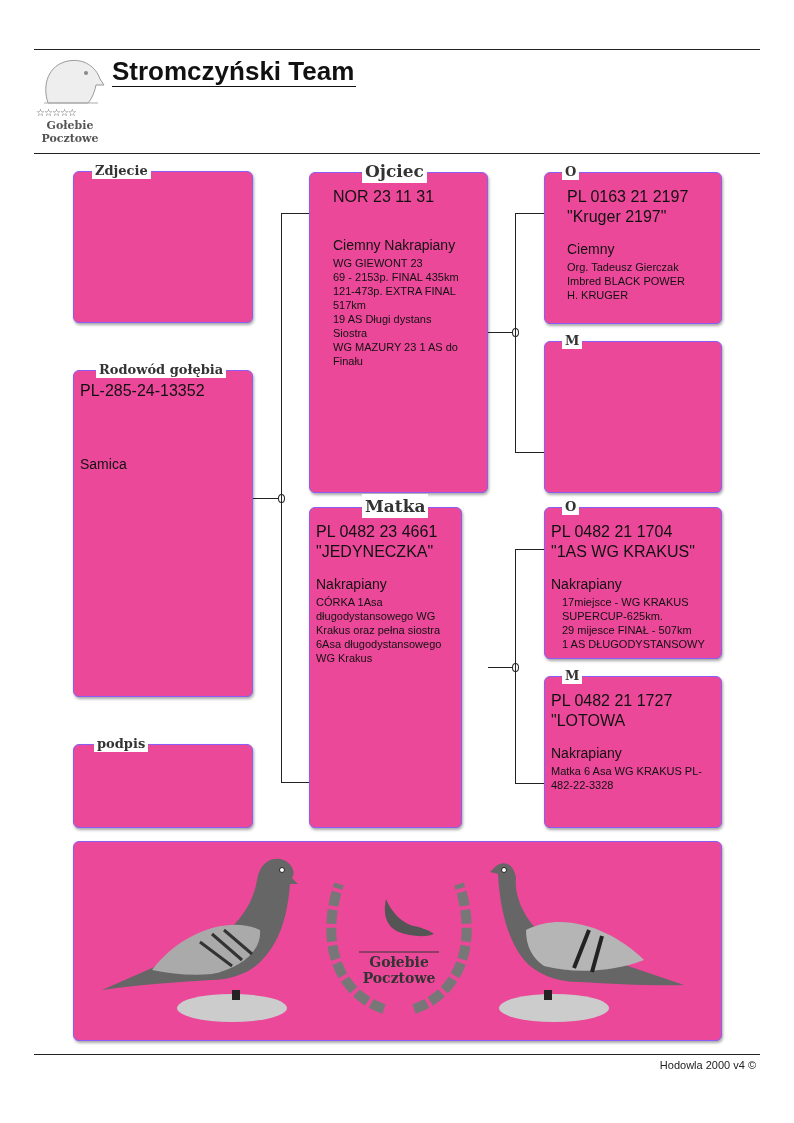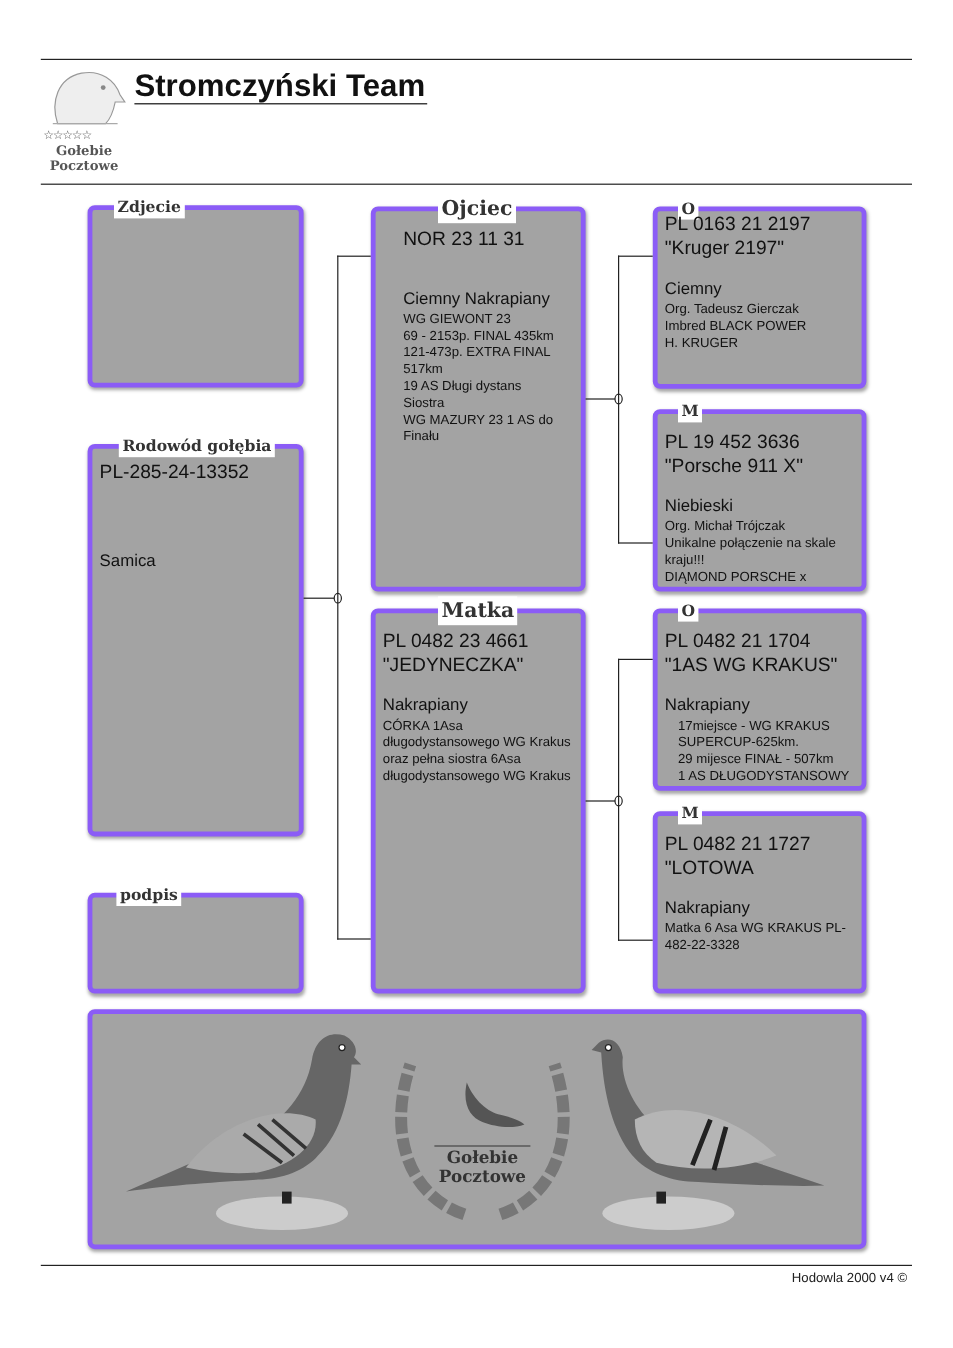--- a/index.html
+++ b/index.html
@@ -5,21 +5,21 @@
   html, body { margin:0; padding:0; background:#fff; }
   body { width:794px; height:1123px; position:relative; overflow:hidden;
          font-family:"Liberation Sans", sans-serif; color:#111; }
   .hr { position:absolute; left:34px; width:726px; height:1px; background:#222; }
   .logo { position:absolute; left:34px; top:55px; width:72px; height:92px; }
   .logo .stars { position:absolute; left:2px; top:52px; font-size:10px; letter-spacing:-1px; color:#555; }
   .logo .lt { position:absolute; left:0; width:72px; text-align:center;
               font-family:"DejaVu Serif", serif; font-weight:bold; font-size:11px; color:#555; line-height:13px; }
   .title { position:absolute; left:112px; top:56px; font-size:26px; font-weight:bold;
            border-bottom:1px solid #111; line-height:30px; padding-right:2px; }
-  .box { position:absolute; border:4px solid #8b5cf6; border-radius:6px; background:#a3a3a3;
+  .box { position:absolute; border:1px solid #8b5cf6; border-radius:6px; background:#ec4899;
          box-shadow:1px 2px 3px rgba(0,0,0,0.35); box-sizing:border-box; }
   .legend { position:absolute; top:-11px; background:#fff; padding:0 3px;
             font-family:"DejaVu Serif", serif; font-weight:bold; color:#333; line-height:16px; }
   .legend.small { font-size:13px; top:-9px; }
   .legend.big { font-size:17px; top:-14px; line-height:24px; }
   .legend.tiny { font-size:13px; top:-9px; }
   .ring { font-size:16px; line-height:20px; }
   .name { font-size:14px; line-height:18px; }
   .color { font-size:14px; line-height:17px; }
   .desc { font-size:11px; line-height:14px; }
@@ -75,21 +75,21 @@
     <div class="color" style="margin-top:12px;">Ciemny Nakrapiany</div>
     <div class="desc" style="white-space:pre-line;margin-top:2px;">WG GIEWONT 23
 69 - 2153p. FINAL 435km
 121-473p. EXTRA FINAL 517km
 19 AS Długi dystans
 Siostra
 WG MAZURY 23 1 AS do Finału</div>
   </div>
 </div>
 
-<div class="box" style="left:309px;top:507px;width:179px;height:321px;">
+<div class="box" style="left:309px;top:507px;width:153px;height:321px;">
   <span class="legend big" style="left:52px;">Matka</span>
   <div class="content" style="top:14px;">
     <div class="ring">PL 0482 23 4661</div>
     <div class="ring">"JEDYNECZKA"</div>
     <div class="color" style="margin-top:14px;">Nakrapiany</div>
     <div class="desc" style="margin-top:2px;">CÓRKA 1Asa długodystansowego WG Krakus oraz pełna siostra 6Asa długodystansowego WG Krakus</div>
   </div>
 </div>
 
 <div class="line" style="left:488px;top:332px;width:27px;height:1px;"></div>
@@ -99,40 +99,32 @@
 <div class="line" style="left:515px;top:452px;width:29px;height:1px;"></div>
 
 <div class="line" style="left:488px;top:667px;width:27px;height:1px;"></div>
 <div class="knot" style="left:512px;top:663px;"></div>
 <div class="line" style="left:515px;top:549px;width:1px;height:235px;"></div>
 <div class="line" style="left:515px;top:549px;width:29px;height:1px;"></div>
 <div class="line" style="left:515px;top:783px;width:29px;height:1px;"></div>
 
 <div class="box" style="left:544px;top:172px;width:178px;height:152px;">
   <span class="legend tiny" style="left:17px;">O</span>
-  <div class="content" style="top:2px;">
+  <div class="content" style="top:14px;margin-left:16px;">
     <div class="ring">PL 0163 21 2197</div>
     <div class="ring">"Kruger 2197"</div>
     <div class="color" style="margin-top:14px;">Ciemny</div>
     <div class="desc" style="white-space:pre-line;margin-top:2px;">Org. Tadeusz Gierczak
 Imbred BLACK POWER
 H. KRUGER</div>
   </div>
 </div>
 
 <div class="box" style="left:544px;top:341px;width:178px;height:152px;">
   <span class="legend tiny" style="left:17px;">M</span>
-  <div class="content" style="top:14px;">
-    <div class="ring">PL 19 452 3636</div>
-    <div class="ring">"Porsche 911 X"</div>
-    <div class="color" style="margin-top:14px;">Niebieski</div>
-    <div class="desc" style="white-space:pre-line;margin-top:2px;">Org. Michał Trójczak
-Unikalne połączenie na skale kraju!!!
-DIĄMOND PORSCHE x</div>
-  </div>
 </div>
 
 <div class="box" style="left:544px;top:507px;width:178px;height:152px;">
   <span class="legend tiny" style="left:17px;">O</span>
   <div class="content" style="top:14px;">
     <div class="ring">PL 0482 21 1704</div>
     <div class="ring">"1AS WG KRAKUS"</div>
     <div class="color" style="margin-top:14px;">Nakrapiany</div>
     <div class="desc" style="white-space:pre-line;margin-top:2px;margin-left:11px;">17miejsce - WG KRAKUS SUPERCUP-625km.
 29 mijesce FINAŁ - 507km

